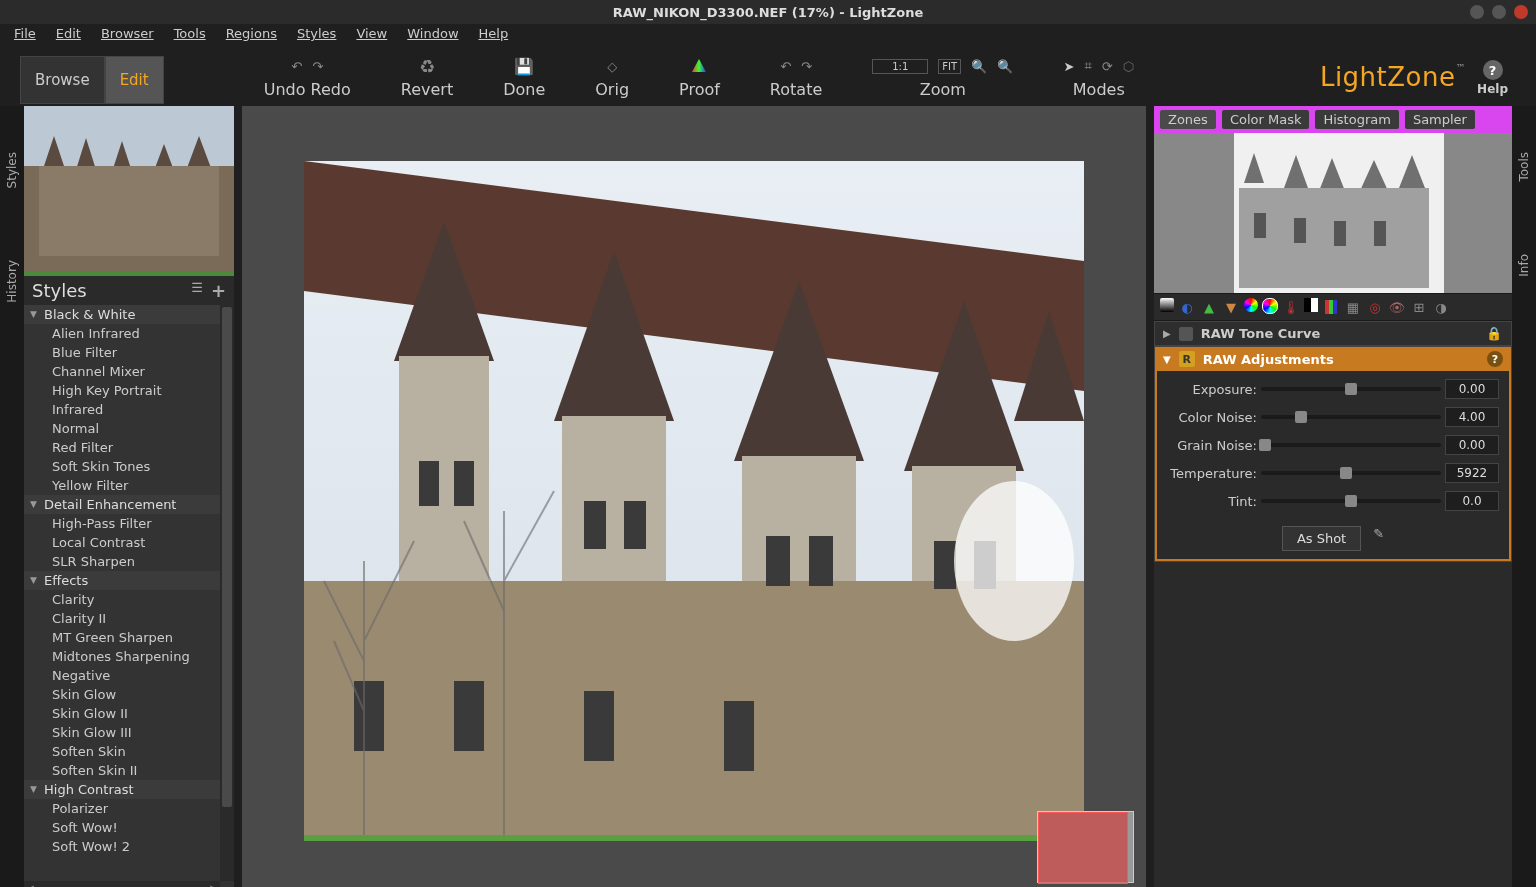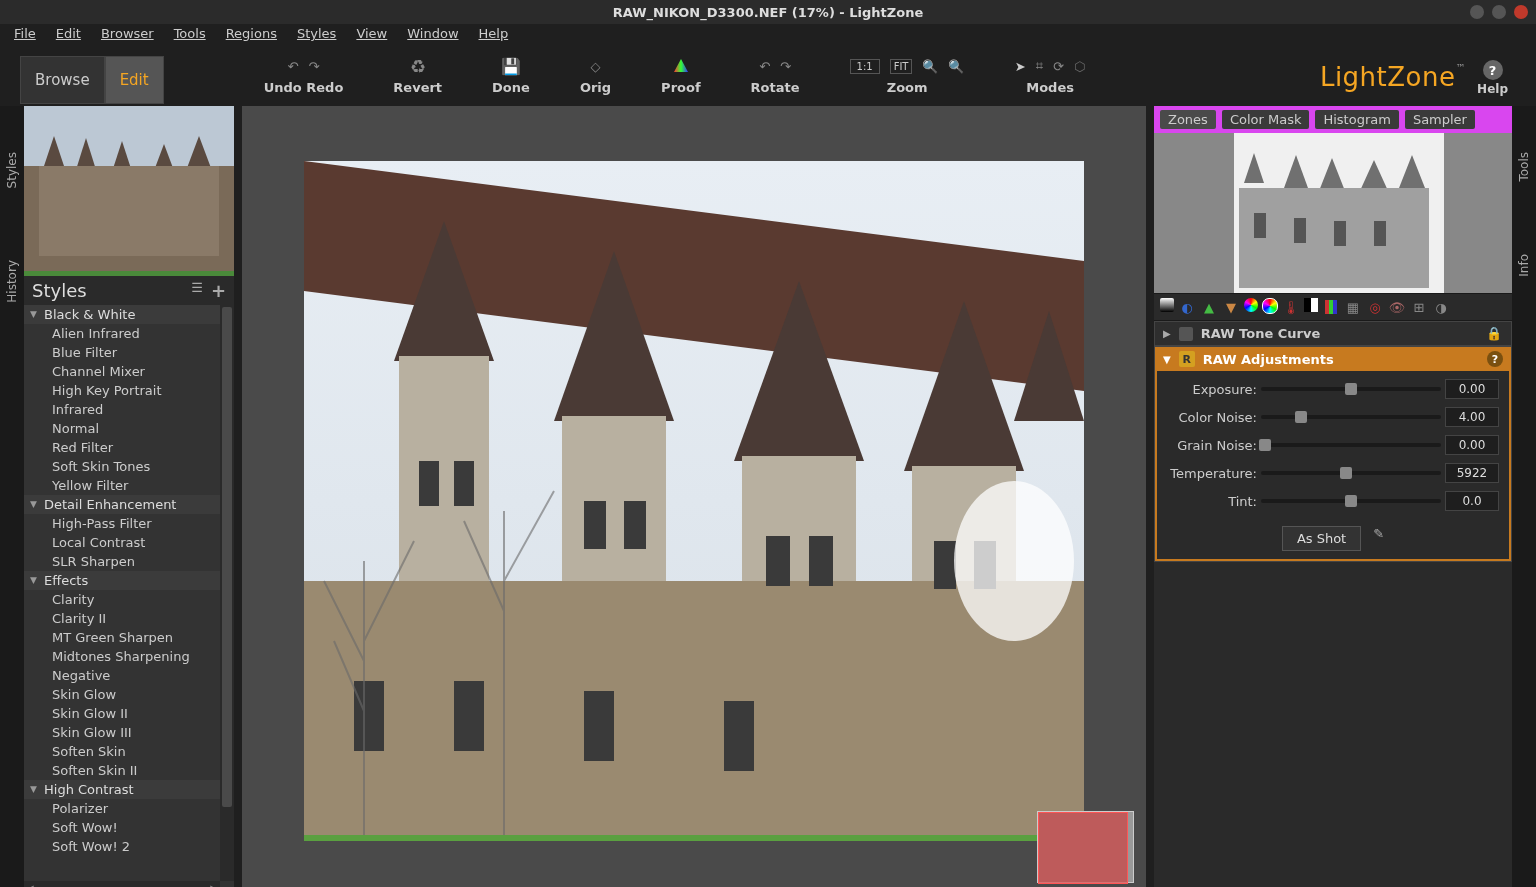--- a/index.html
+++ b/index.html
@@ -13,21 +13,21 @@
 .menubar{height:24px;background:#1f1f1f;display:flex;align-items:flex-start;padding:0 6px;gap:4px}
 .menubar span{padding:2px 8px;color:#ccc;cursor:default}
 .menubar span u{text-decoration:underline}
 .toolbar{height:50px;background:#1f1f1f;display:flex;align-items:flex-start;padding-top:8px}
 .mode-switch{display:flex;margin-left:20px;margin-right:100px}
 .mode-btn{padding:14px 14px;background:#333;border:1px solid #444;color:#ccc;font-size:15px}
 .mode-btn.active{background:#555;color:#f5a623}
 .tool-groups{display:flex;gap:50px;align-items:flex-start}
 .tool-group{display:flex;flex-direction:column;align-items:center;gap:4px}
 .tool-icons{display:flex;gap:10px;height:20px;align-items:center}
-.tool-label{font-size:13px;color:#ccc;font-weight:bold}
+.tool-label{font-size:16px;color:#ccc;font-weight:normal}
 .brand{position:absolute;right:28px;top:60px;display:flex;flex-direction:column;align-items:center}
 .brand-text{font-size:26px;color:#f5a623;font-weight:normal;letter-spacing:0.5px}
 .brand-text .tm{font-size:10px;vertical-align:top;color:#999}
 .help-icon{width:20px;height:20px;border-radius:10px;background:#666;color:#fff;display:flex;align-items:center;justify-content:center;font-weight:bold;margin-bottom:2px}
 .help-label{font-size:12px;color:#ccc;font-weight:bold}
 .body{display:flex;height:789px}
 .left-strip{width:24px;background:#1a1a1a;display:flex;flex-direction:column;align-items:center;padding-top:40px;gap:60px}
 .vtab{writing-mode:vertical-rl;transform:rotate(180deg);color:#aaa;font-size:12px;padding:6px 2px}
 .right-strip{width:24px;background:#1a1a1a;display:flex;flex-direction:column;align-items:center;padding-top:40px;gap:60px}
 .styles-panel{width:210px;background:#2a2a2a;display:flex;flex-direction:column}
@@ -148,21 +148,21 @@
     </div>
     <div class="tool-group">
       <div class="tool-icons">
         <span style="color:#888">↶</span>
         <span style="color:#888">↷</span>
       </div>
       <div class="tool-label">Rotate</div>
     </div>
     <div class="tool-group">
       <div class="tool-icons">
-        <span style="font-size:10px;color:#ccc;border:1px solid #555;padding:1px 6px">1:1</span>
+        <span style="font-size:10px;color:#ccc;border:1px solid #555;padding:1px 19px">1:1</span>
         <span style="font-size:10px;color:#ccc;border:1px solid #555;padding:1px 3px">FIT</span>
         <span style="color:#888">🔍</span>
         <span style="color:#888">🔍</span>
       </div>
       <div class="tool-label">Zoom</div>
     </div>
     <div class="tool-group">
       <div class="tool-icons">
         <span style="color:#ccc">➤</span>
         <span style="color:#888">⌗</span>

